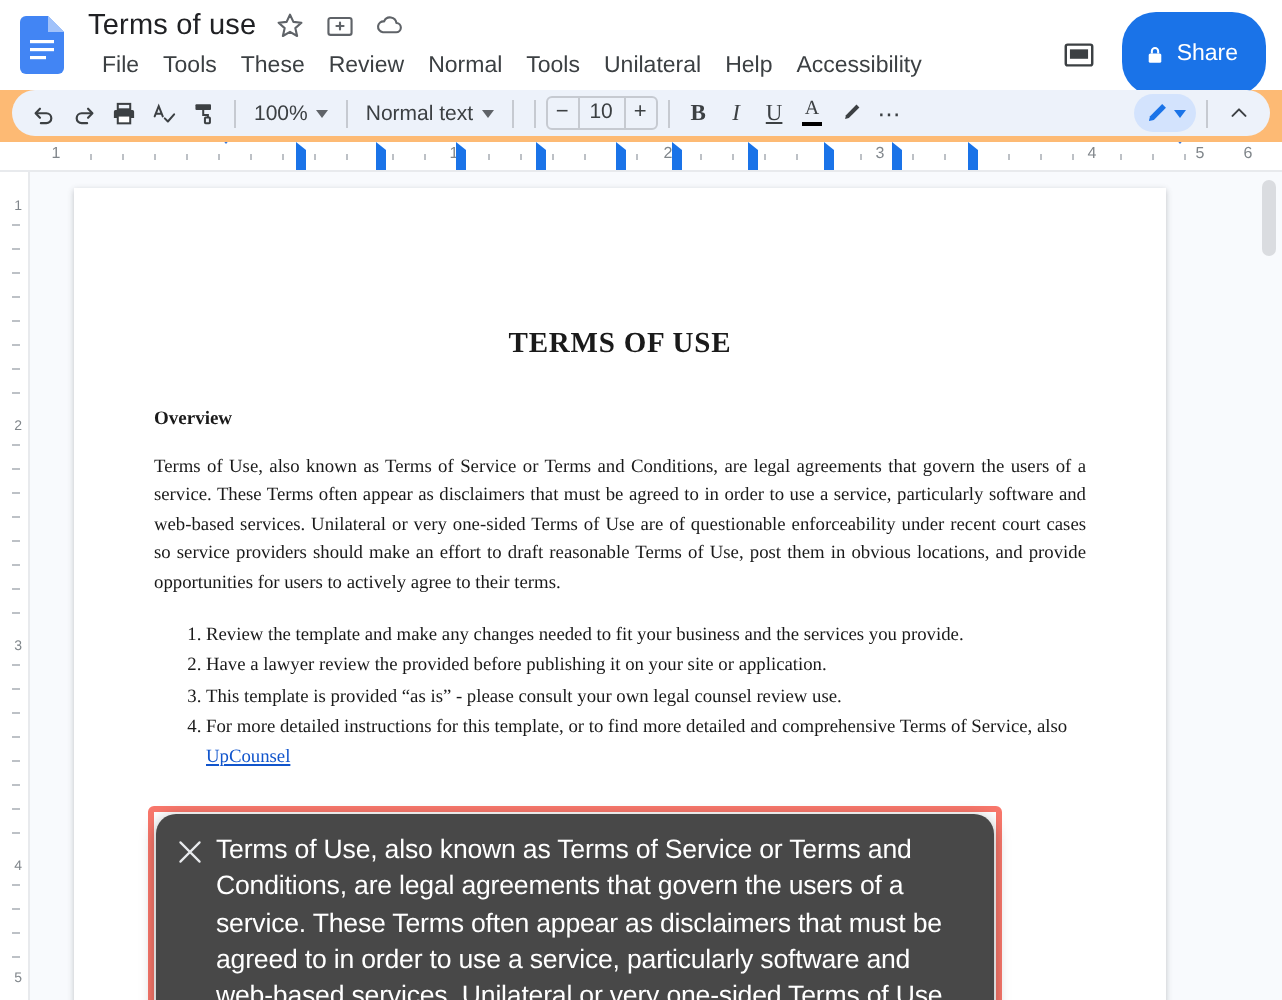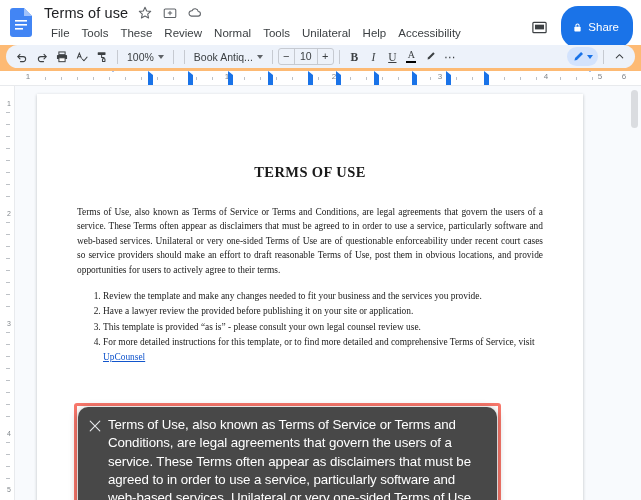--- a/index.html
+++ b/index.html
@@ -349,27 +349,27 @@
 
     <span class="tb-sep"></span>
 
     <span class="tb-dd">
       <span>100%</span>
       <span class="caret"></span>
     </span>
 
     <span class="tb-sep"></span>
 
+    <span class="tb-dd">
+      <span>Normal text</span>
+      <span class="caret"></span>
+    </span>
 
     <span class="tb-sep"></span>
 
-    <span class="tb-dd">
-      <span>Book Antiq...</span>
-      <span class="caret"></span>
-    </span>
 
     <span class="tb-sep"></span>
 
     <span class="size-box">
       <span class="size-pm">−</span>
       <span class="size-val">10</span>
       <span class="size-pm">+</span>
     </span>
 
     <span class="tb-sep"></span>
@@ -503,26 +503,27 @@
       <span class="vtick" style="top:356px;"></span>
         <span class="vtick" style="top:368px;"></span>
       <span class="vtick" style="top:380px;"></span>
         <span class="vtick" style="top:392px;"></span>
       <span class="vnum" style="top:400px;">5</span>
     </div>
 
     <div class="page">
       <div class="doc-body">
         <div class="doc-h1">TERMS OF USE</div>
+        <div class="doc-h3">Overview</div>
         <p class="doc-p">Terms of Use, also known as Terms of Service or Terms and Conditions, are legal agreements that govern the users of a service. These Terms often appear as disclaimers that must be agreed to in order to use a service, particularly software and web-based services. Unilateral or very one-sided Terms of Use are of questionable enforceability under recent court cases so service providers should make an effort to draft reasonable Terms of Use, post them in obvious locations, and provide opportunities for users to actively agree to their terms.</p>
         <ol class="doc-ol">
           <li>Review the template and make any changes needed to fit your business and the services you provide.</li>
           <li>Have a lawyer review the provided before publishing it on your site or application.</li>
           <li>This template is provided “as is” - please consult your own legal counsel review use.</li>
-          <li><span>For more detailed instructions for this template, or to find more detailed and comprehensive Terms of Service, visit </span><a class="doc-link" href="#">UpCounsel</a></li>
+          <li><span>For more detailed instructions for this template, or to find more detailed and comprehensive Terms of Service, also </span><a class="doc-link" href="#">UpCounsel</a></li>
         </ol>
       </div>
     </div>
 
     <div class="overlay-frame"></div>
 
     <div class="overlay-card">
       <span class="overlay-close">
         <svg width="14" height="14" viewBox="0 0 14 14">
           <path d="M2.2 2.2l9.6 9.6M11.8 2.2l-9.6 9.6" stroke="#e8eaed" stroke-width="1.1" stroke-linecap="round"></path>

